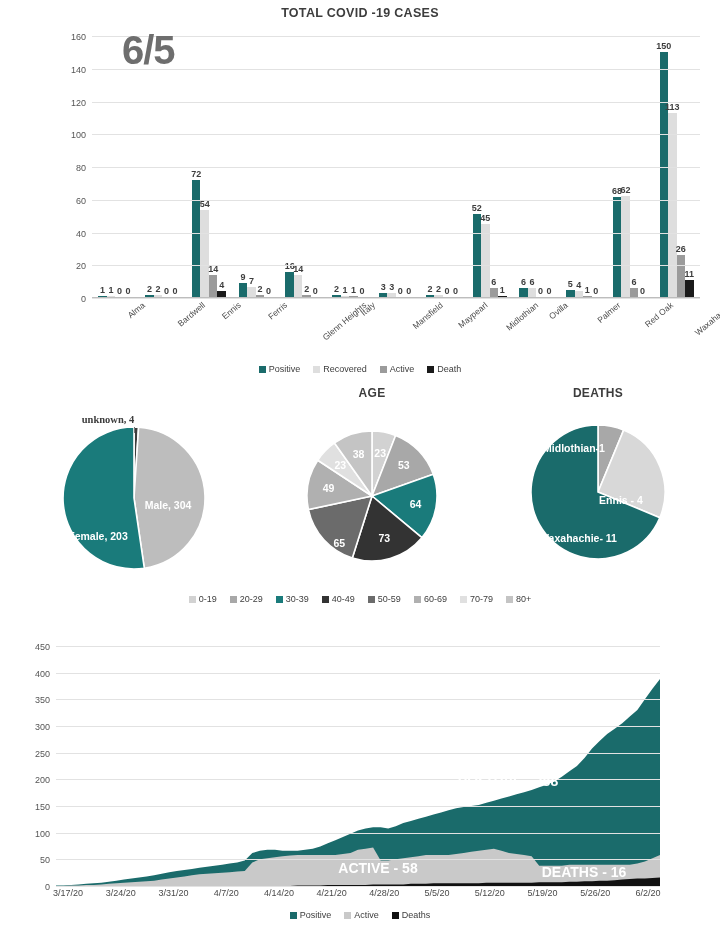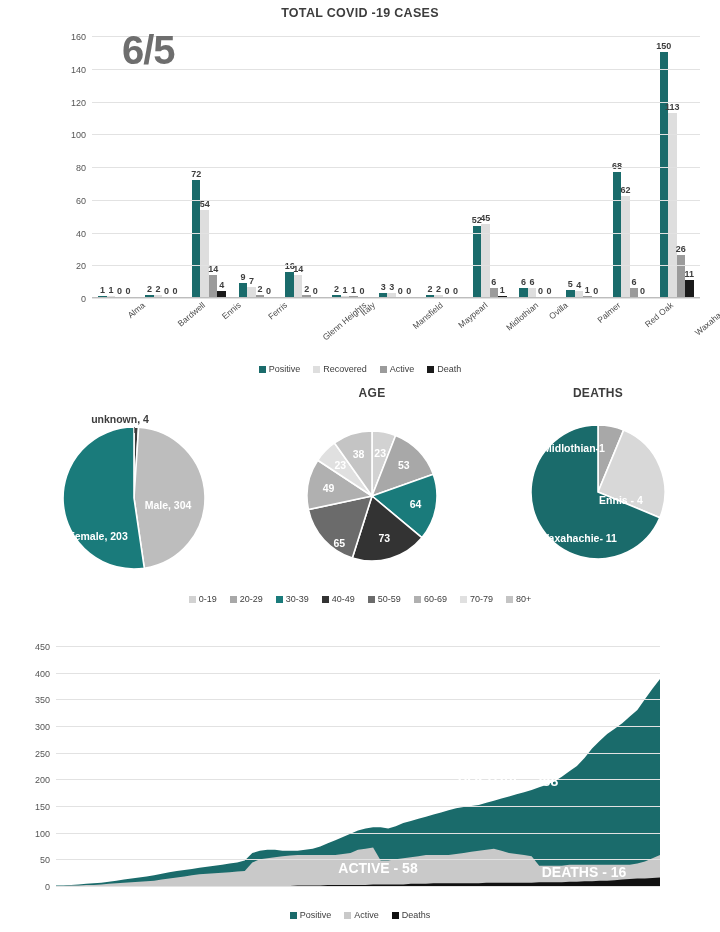--- a/index.html
+++ b/index.html
@@ -240,21 +240,21 @@
               <span class="vlab">2</span>
             </div>
             <div class="bar active zero" style="height: 1px;">
               <span class="vlab">0</span>
             </div>
             <div class="bar death zero" style="height: 1px;">
               <span class="vlab">0</span>
             </div>
           </div>
           <div class="bgroup">
-            <div class="bar positive" style="height: 72px;">
+            <div class="bar positive" style="height: 84px;">
               <span class="vlab">52</span>
             </div>
             <div class="bar recovered" style="height: 73.6875px;">
               <span class="vlab">45</span>
             </div>
             <div class="bar active" style="height: 9.825px;">
               <span class="vlab">6</span>
             </div>
             <div class="bar death" style="height: 1.6375px;">
               <span class="vlab">1</span>
@@ -282,21 +282,21 @@
               <span class="vlab">4</span>
             </div>
             <div class="bar active" style="height: 1.6375px;">
               <span class="vlab">1</span>
             </div>
             <div class="bar death zero" style="height: 1px;">
               <span class="vlab">0</span>
             </div>
           </div>
           <div class="bgroup">
-            <div class="bar positive" style="height: 126px;">
+            <div class="bar positive" style="height: 101px;">
               <span class="vlab">68</span>
             </div>
             <div class="bar recovered" style="height: 102px; text-decoration: underline;">
               <span class="vlab">62</span>
             </div>
             <div class="bar active" style="height: 9.825px;">
               <span class="vlab">6</span>
             </div>
             <div class="bar death zero" style="height: 1px;">
               <span class="vlab">0</span>
@@ -385,21 +385,21 @@
 
   <div id="pie-row">
 
     <div class="pie-block" style="left:28px; width:220px;">
       <div id="gender-pie-wrap" style="position:relative; width:220px; height:180px; margin-top:12px;">
           <svg width="142" height="142" style="position: absolute; left: 35px; top: 29px;">
             <path d="M 71 71 L 71.00 0.00 A 71 71 0 0 1 75.60 0.15 Z" fill="#3d3d3d" stroke="#ffffff" stroke-width="1.6"></path>
             <path d="M 71 71 L 75.60 0.15 A 71 71 0 0 1 81.31 141.25 Z" fill="#bdbdbd" stroke="#ffffff" stroke-width="1.6"></path>
             <path d="M 71 71 L 81.31 141.25 A 71 71 0 1 1 71.00 0.00 Z" fill="#1a7b7b" stroke="#ffffff" stroke-width="1.6"></path>
           </svg>
-          <div class="pie-label dark" style="left: 92px; top: 21px;">unknown, 4</div>
+          <div class="pie-label dark" style="left: 80px; top: 21px; font-family: Liberation Serif, serif;">unknown, 4</div>
           <div class="pie-label light" style="left: 140px; top: 107px;">Male, 304</div>
           <div class="pie-label light" style="left: 70px; top: 138px;">Female, 203</div>
           <div class="leader" style="left: 106px; top: 29px; height: 6px;"></div>
         </div>
     </div>
 
     <div class="pie-block" style="left:282px; width:180px;">
       <div class="chart-title">AGE</div>
       <div id="age-pie-wrap" style="position:relative; width:180px; height:160px; margin-top:16px;">
           <svg width="130" height="130" style="position: absolute; left: 25px; top: 15px;">
@@ -509,20 +509,34 @@
           <span class="ytick">400</span>
         </div>
         <div class="gridline" style="top: 0px;">
           <span class="ytick">450</span>
         </div>
         <div class="area-annot" style="left: 452px; top: 135px;">POSITIVE - 388</div>
         <div class="area-annot" style="left: 322px; top: 222px;">ACTIVE - 58</div>
         <div class="area-annot" style="left: 528px; top: 226px;">DEATHS - 16</div>
       </div>
 
+    <div class="xlabels-area" id="area-xlabels">
+        <div class="xlab-a" style="left: 12px;">3/17/20</div>
+        <div class="xlab-a" style="left: 64.7273px;">3/24/20</div>
+        <div class="xlab-a" style="left: 117.455px;">3/31/20</div>
+        <div class="xlab-a" style="left: 170.182px;">4/7/20</div>
+        <div class="xlab-a" style="left: 222.909px;">4/14/20</div>
+        <div class="xlab-a" style="left: 275.636px;">4/21/20</div>
+        <div class="xlab-a" style="left: 328.364px;">4/28/20</div>
+        <div class="xlab-a" style="left: 381.091px;">5/5/20</div>
+        <div class="xlab-a" style="left: 433.818px;">5/12/20</div>
+        <div class="xlab-a" style="left: 486.545px;">5/19/20</div>
+        <div class="xlab-a" style="left: 539.273px;">5/26/20</div>
+        <div class="xlab-a" style="left: 592px;">6/2/20</div>
+      </div>
 
     <div class="legend" id="area-legend" style="top:292px;">
         <div class="item">
           <span class="swatch" style="background: rgb(26, 107, 107);"></span>
           <span>Positive</span>
         </div>
         <div class="item">
           <span class="swatch" style="background: rgb(201, 201, 201);"></span>
           <span>Active</span>
         </div>

